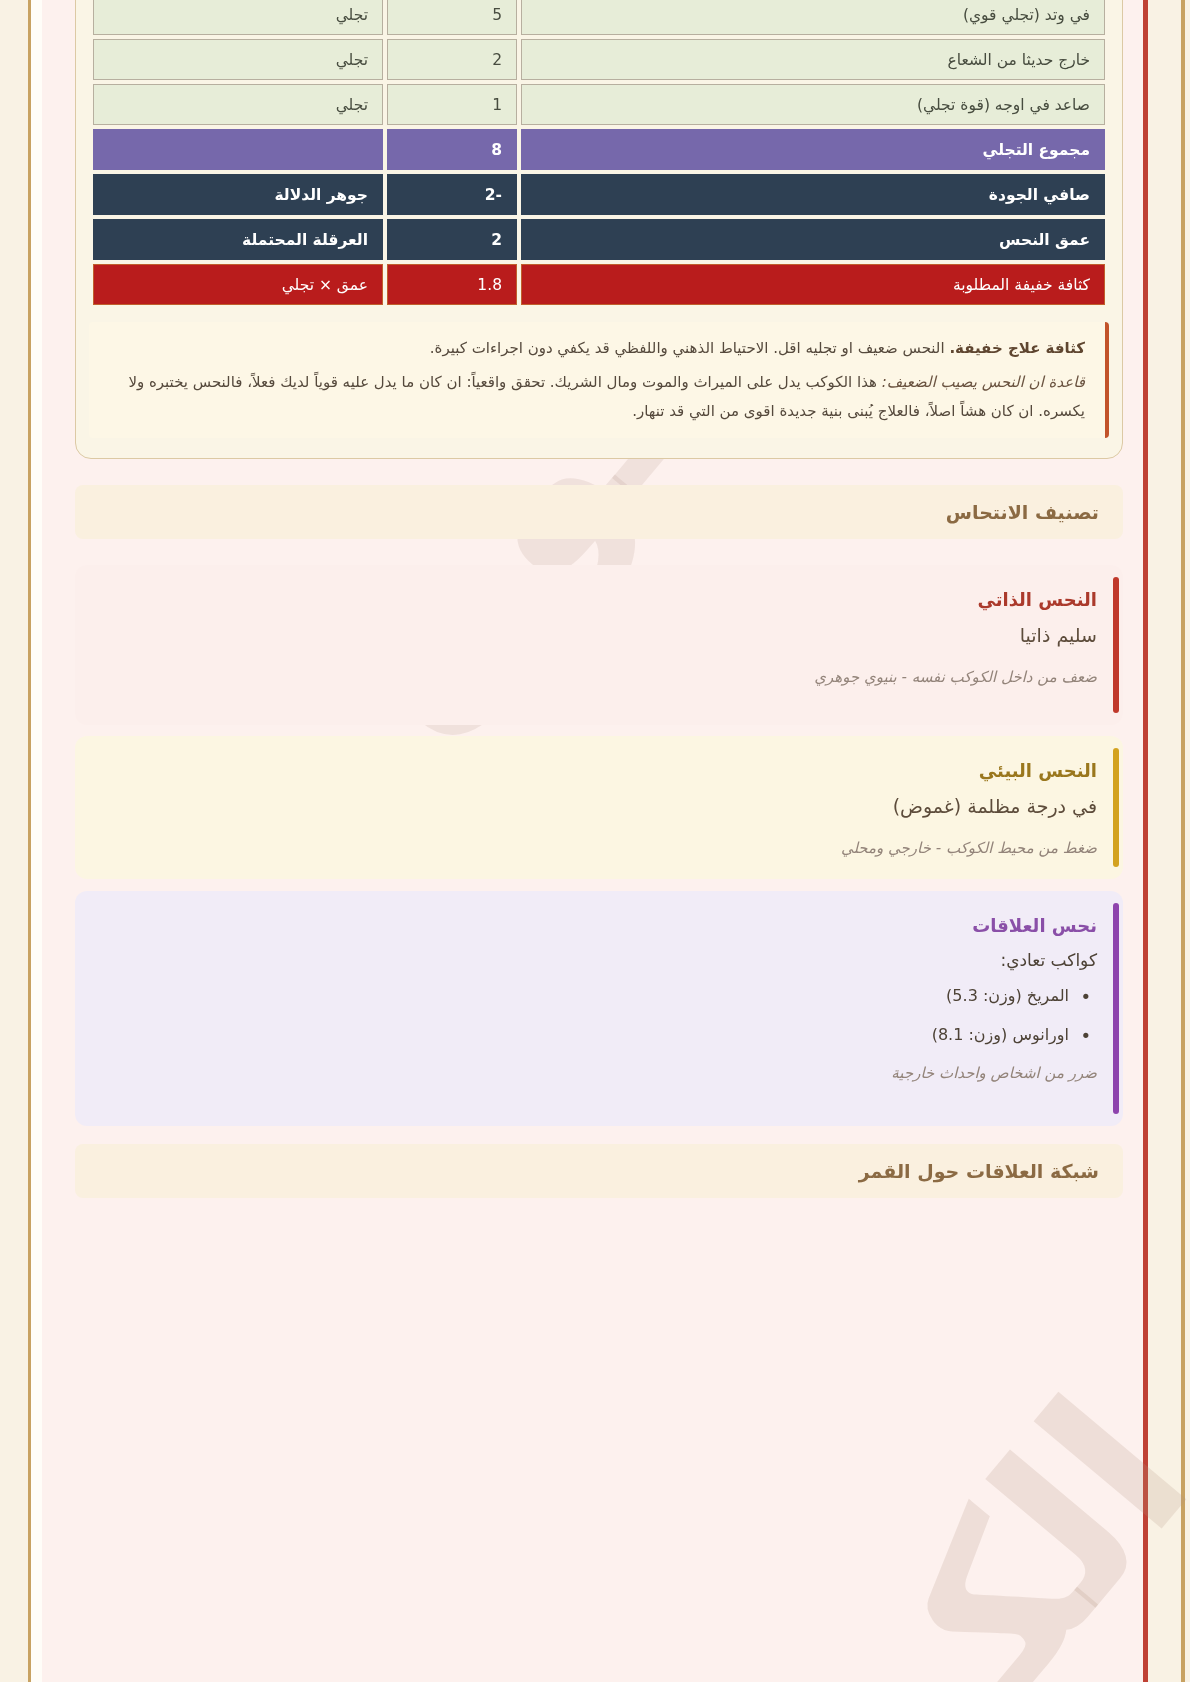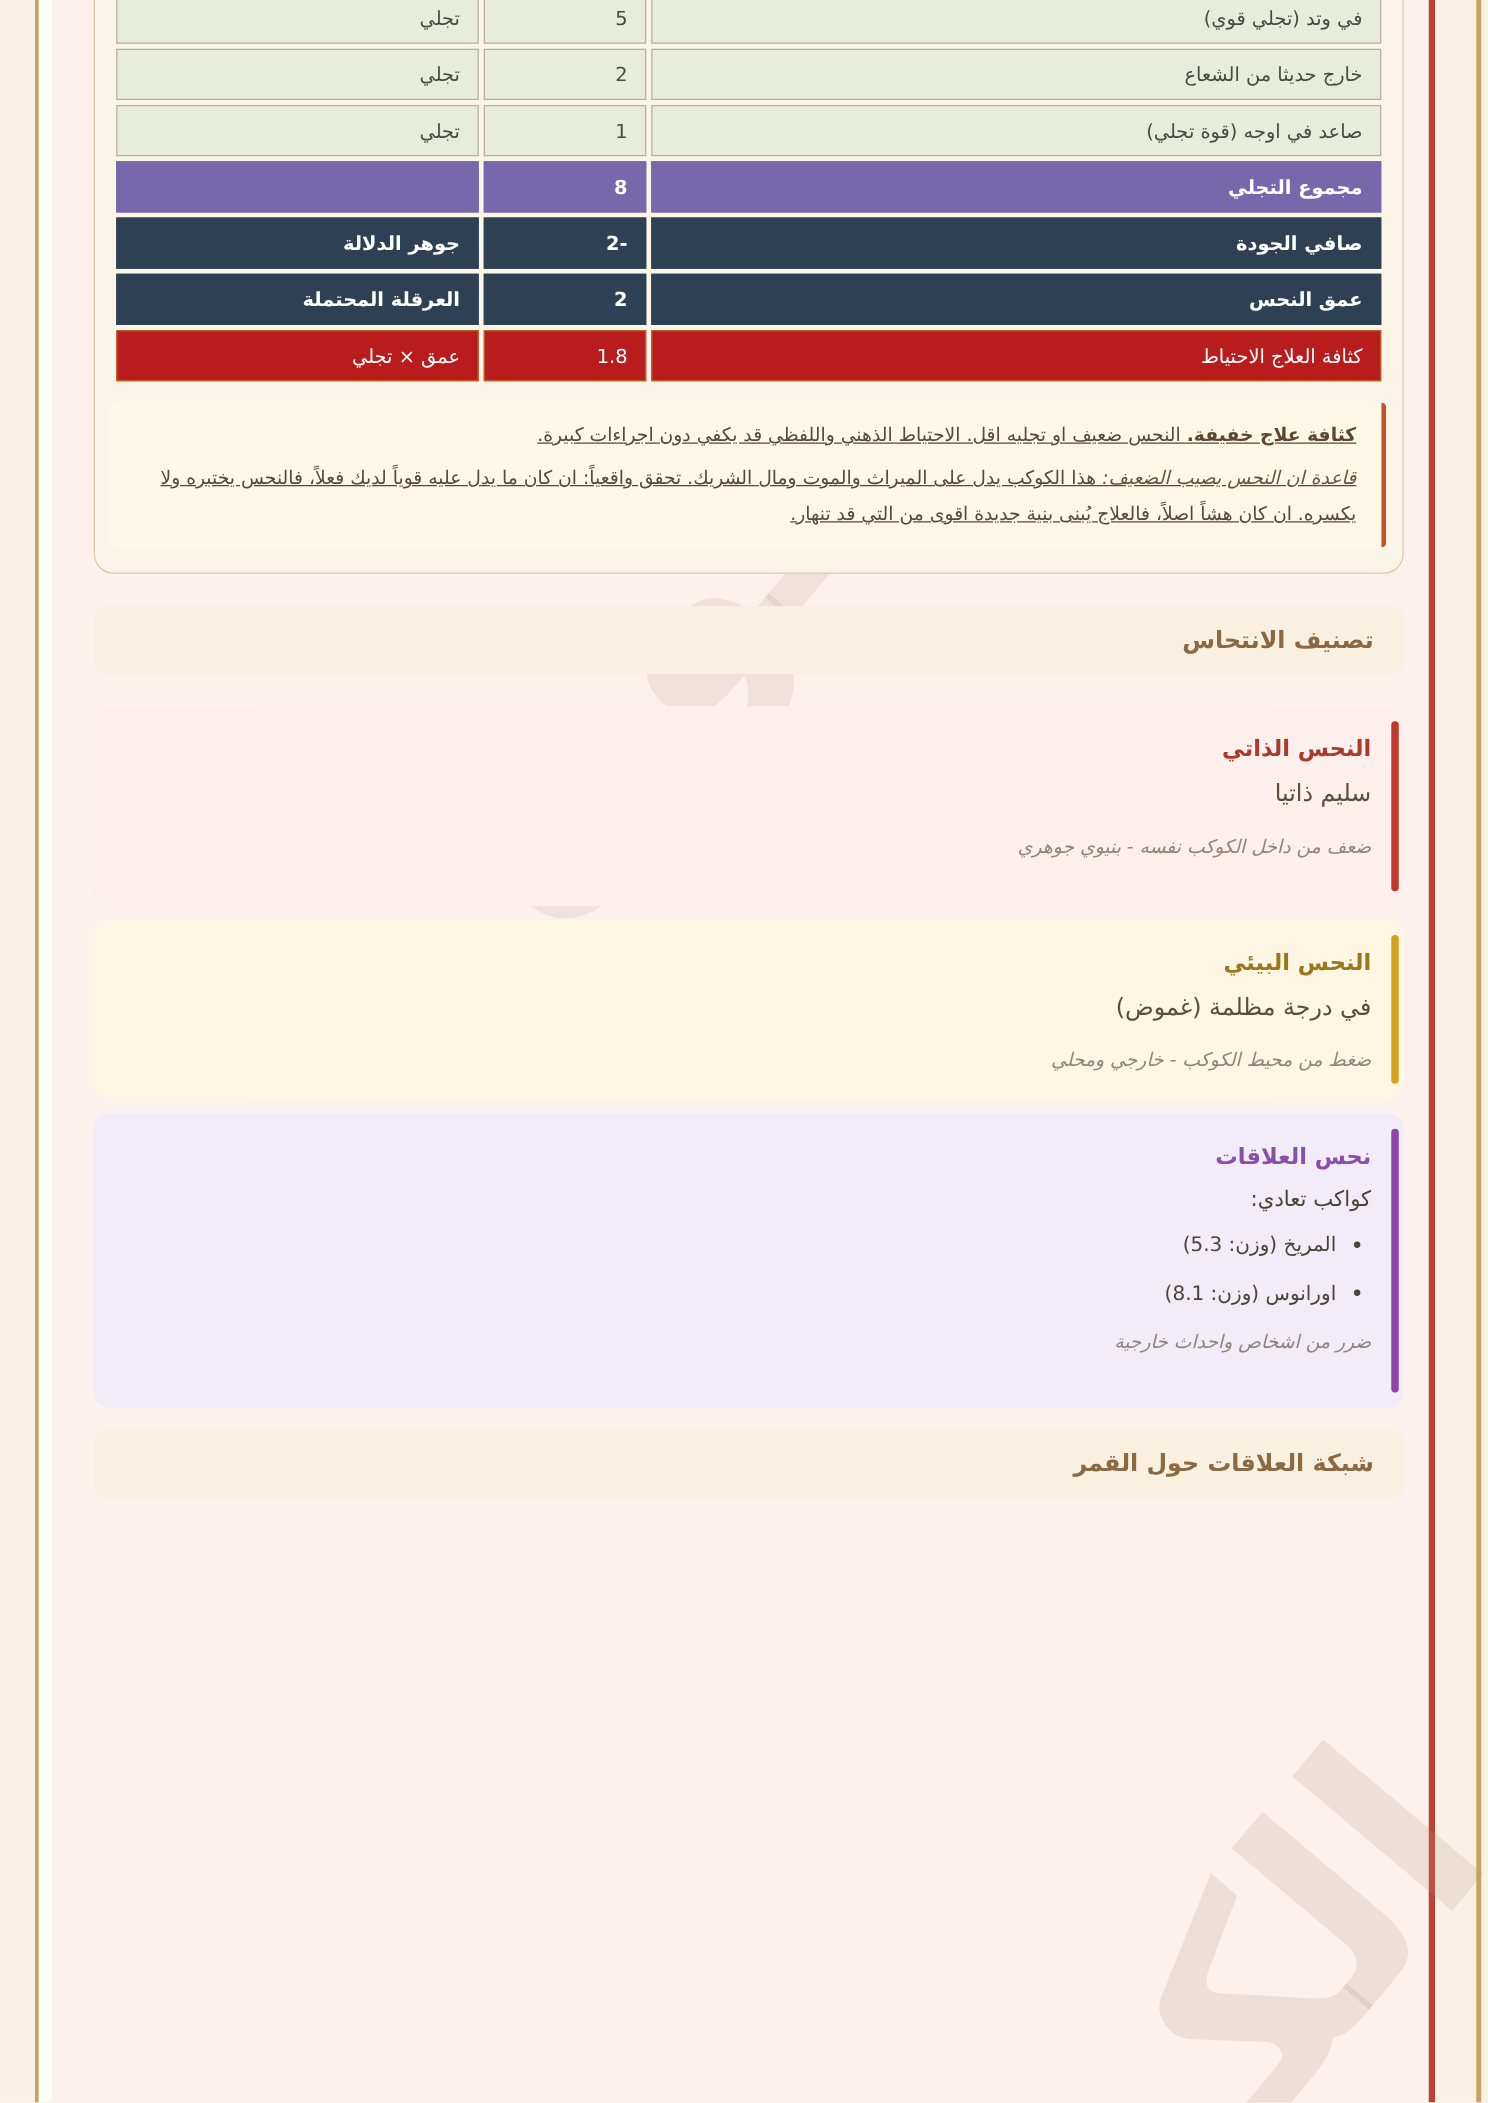--- a/index.html
+++ b/index.html
@@ -41,21 +41,21 @@
     overflow:hidden;
   }
   col.c-name{width:584px;} col.c-val{width:130px;} col.c-note{width:290px;}
   tr.total td{background:#7668ab;border-color:#7668ab;color:#ffffff;font-weight:700;}
   tr.dark td{background:#2e4053;border-color:#2e4053;color:#ffffff;font-weight:700;}
   tr.treatment td{background:#b91c1c;border-color:#c05f2c;color:#ffffff;font-weight:400;}
   
   .note-box{
     margin-top:13px;background:#fdf7e6;border-left:0;
     border-right:4px solid #c2532a;border-radius:4px;
-    padding:12px 20px 12px 24px;color:#55493c;font-size:15px;line-height:29px;text-decoration:underline;
+    padding:12px 20px 12px 24px;color:#55493c;font-size:15px;line-height:29px;
   }
   .note-box p{margin:0;}
   .note-box p + p{margin-top:5px;}
   .note-lead{font-weight:700;color:#5f4630;}
   .note-rule-lead{font-style:italic;color:#6a5340;}
   
   .section-band{
     margin-top:26px;height:54px;background:#faf0df;border-radius:8px;
     display:flex;align-items:center;padding:0 24px;box-sizing:border-box;
     color:#8b6a43;font-size:19px;font-weight:700;
@@ -132,21 +132,21 @@
             <td>صافي الجودة</td>
             <td>-2</td>
             <td>جوهر الدلالة</td>
           </tr>
           <tr class="dark">
             <td>عمق النحس</td>
             <td>2</td>
             <td>العرقلة المحتملة</td>
           </tr>
           <tr class="treatment">
-            <td>كثافة العلاج الاحتياط</td>
+            <td>كثافة خفيفة المطلوبة</td>
             <td>1.8</td>
             <td>عمق × تجلي</td>
           </tr>
         </tbody>
       </table>
 
       <div class="note-box">
         <p>
           <span class="note-lead">كثافة علاج خفيفة.</span>
           <span>النحس ضعيف او تجليه اقل. الاحتياط الذهني واللفظي قد يكفي دون اجراءات كبيرة.</span>

